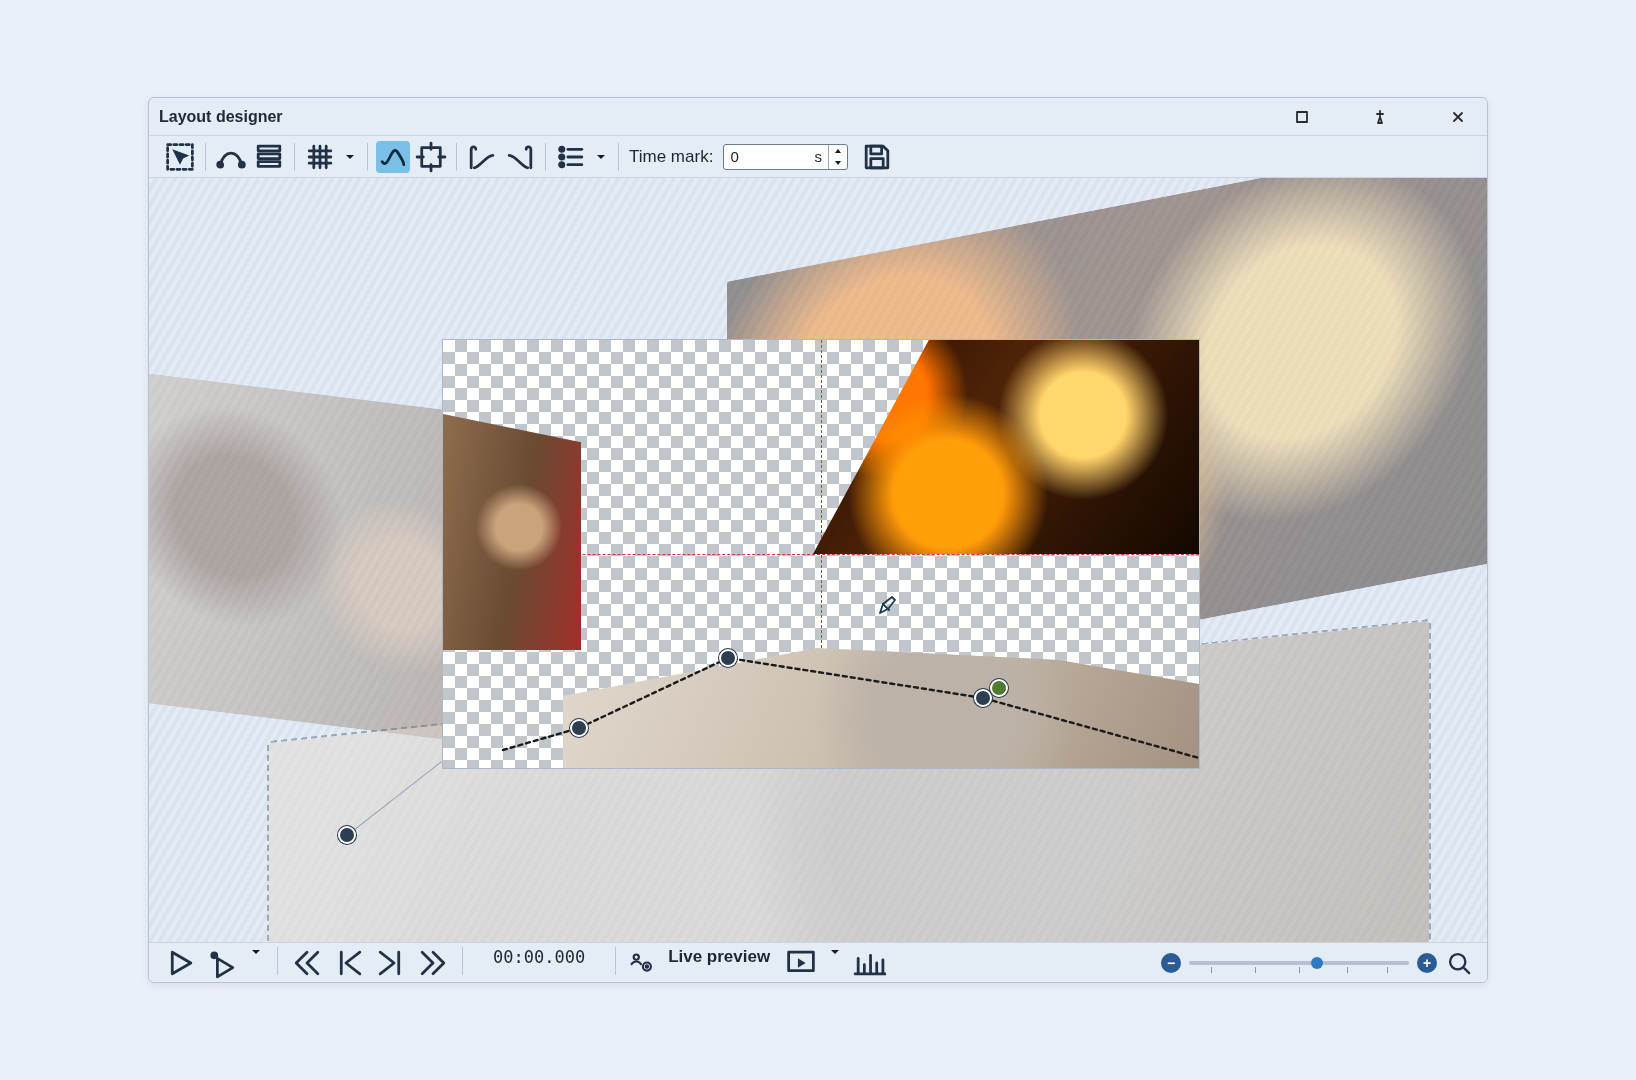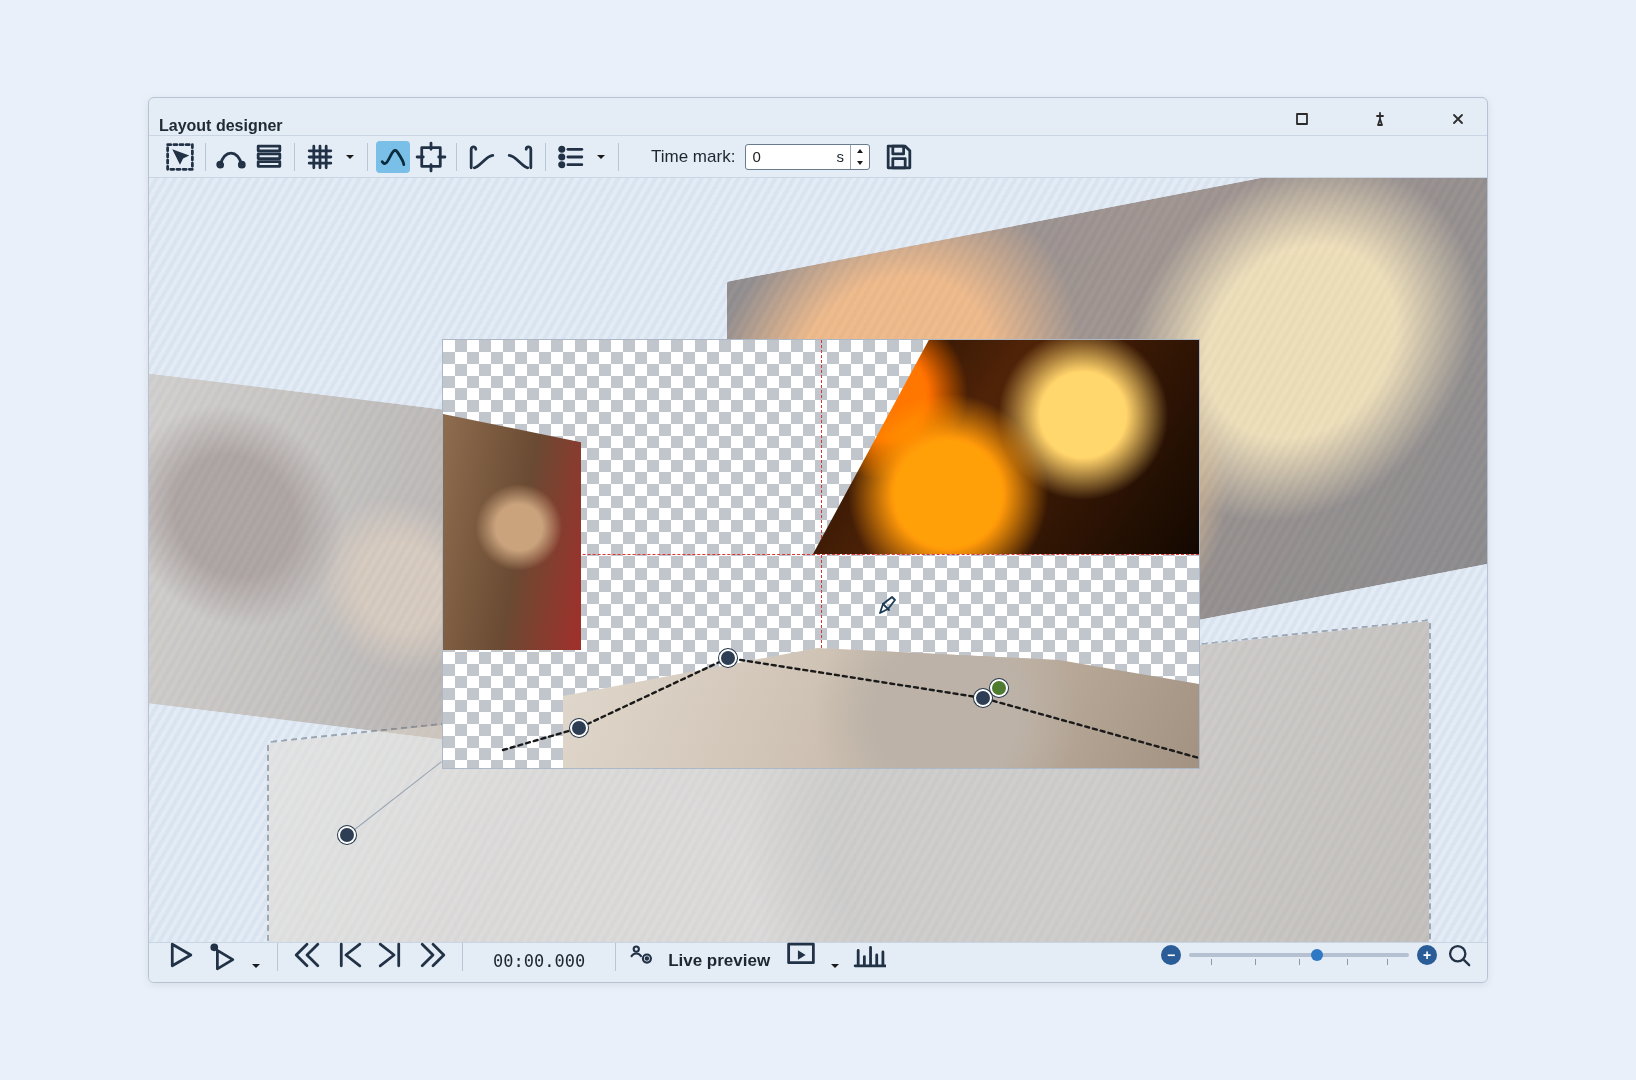--- a/index.html
+++ b/index.html
@@ -23,21 +23,21 @@
     display: flex;
     flex-direction: column;
     overflow: hidden;
     box-shadow: 0 2px 8px rgba(0,0,0,.08);
   }
 
   
   .titlebar {
     height: 38px;
     display: flex;
-    align-items: flex-end;
+    align-items: center;
     padding: 0 10px;
     border-bottom: 1px solid #cad5e4;
     gap: 40px;
   }
   .titlebar .title { font-weight: 700; font-size: 16px; color: #212b36; }
   .titlebar .spacer { flex: 1; }
   .winbtn {
     width: 38px; height: 32px;
     display: flex; align-items: center; justify-content: center;
     cursor: pointer;
@@ -60,21 +60,21 @@
     border-radius: 4px;
     display: flex; align-items: center; justify-content: center;
     cursor: pointer;
     color: #223246;
   }
   .tbtn.selected { background: #7abfe8; color: #0b2b3c; }
   .tsep { width: 1px; height: 28px; background: #b9c6d6; margin: 0 4px; }
   .tdd { width: 18px; display: flex; align-items: center; justify-content: center; cursor: pointer; }
   .tdd svg { width: 10px; height: 10px; }
 
-  .timemark-label { margin-left: 24px; margin-right: 6px; font-size: 17px; color: #1d2732; }
+  .timemark-label { margin-left: 2px; margin-right: 6px; font-size: 17px; color: #1d2732; }
   .spinbox {
     display: flex; align-items: center;
     border: 1px solid #6a7a8f;
     border-radius: 3px;
     background: #fff;
     height: 26px;
     overflow: hidden;
   }
   .spinbox input {
     width: 90px; border: none; outline: none;
@@ -185,22 +185,22 @@
 
   
   .ext-line {
     position:absolute; border-top:1px solid #9aa5b4;
   }
 
   
   .bottombar {
     height: 40px;
     display: flex;
-    align-items: flex-end;
-    padding: 11px 14px;
+    align-items: flex-start;
+    padding: 4px 14px;
     gap: 8px;
     border-top: 1px solid #cad5e4;
     background: #e4ecf6;
   }
   .timecode { font-size: 17px; color:#1d2732; margin: 0 18px; font-family: Consolas, monospace; }
   .live-label { font-size: 17px; color:#1d2732; margin: 0 6px; font-weight: bold; }
   .bottombar .spacer { flex:1; }
 
   .zoom-slider { display:flex; align-items:center; gap:8px; }
   .zoom-track {

